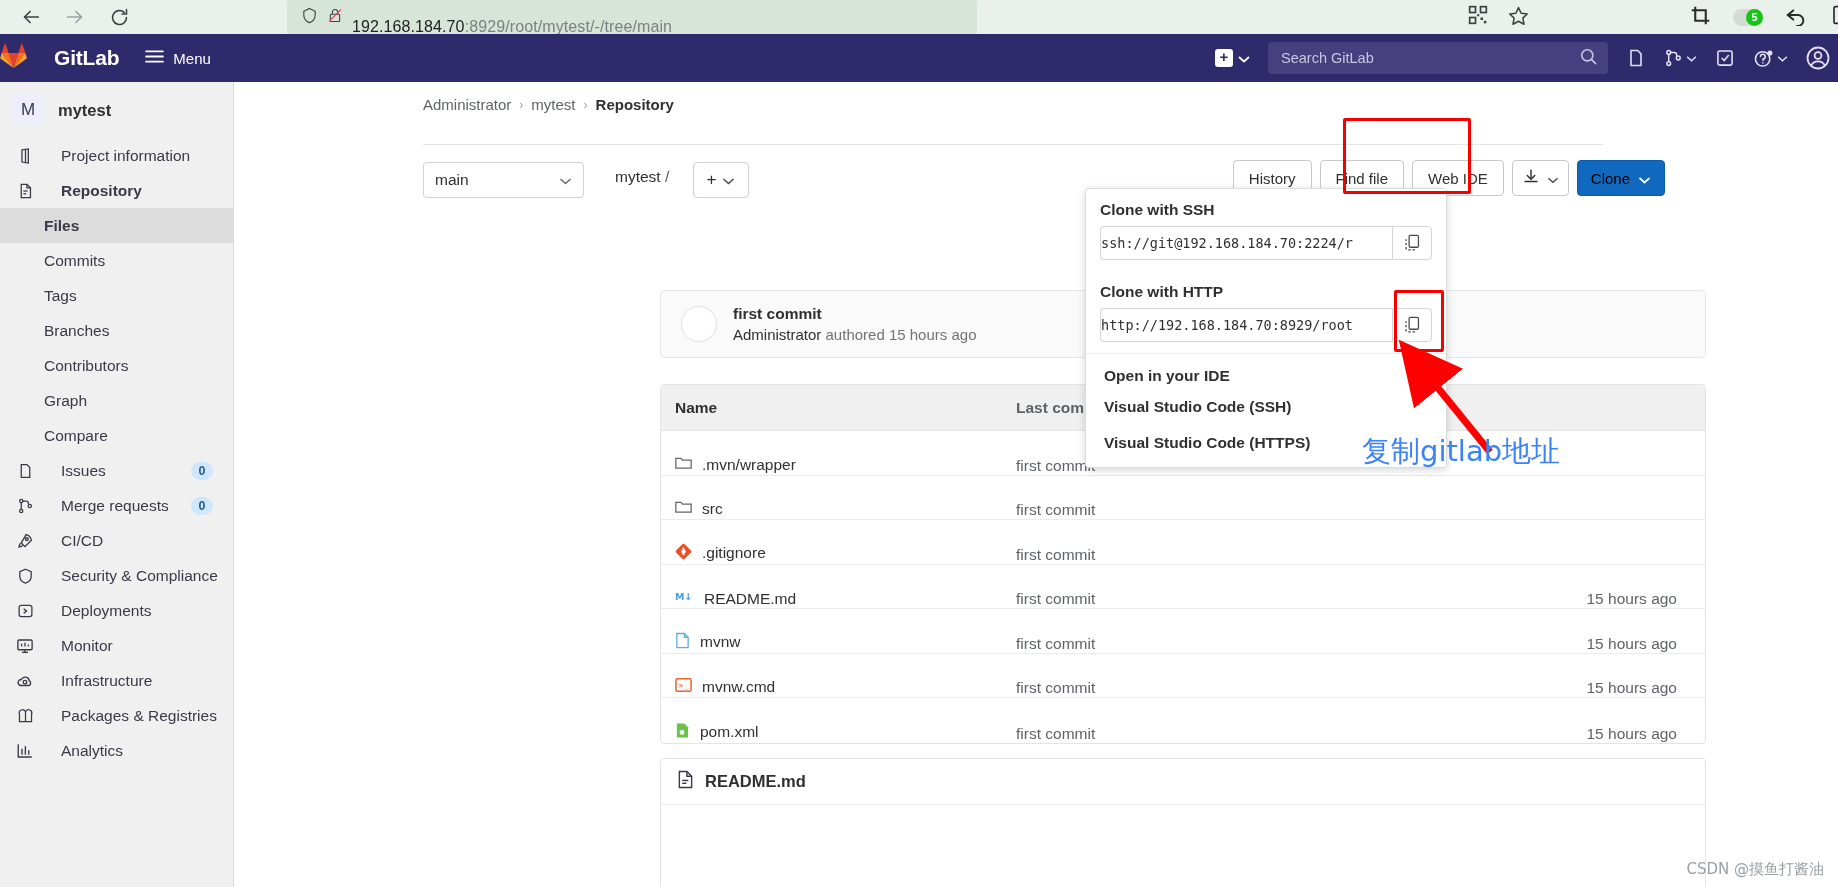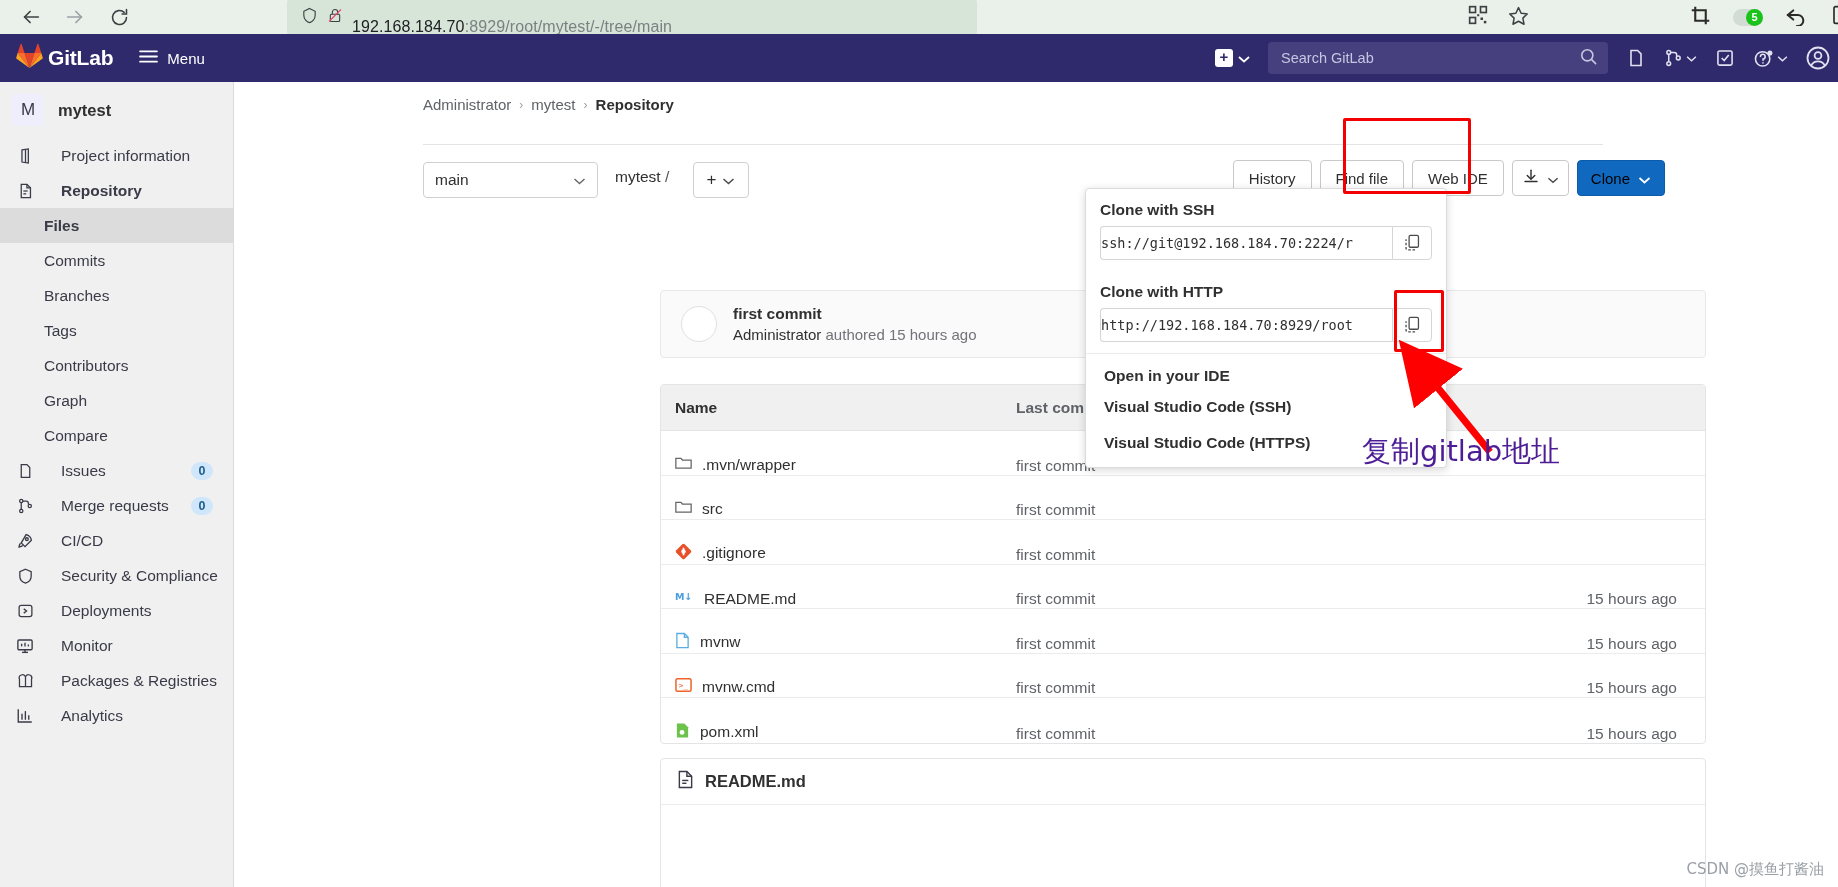--- a/index.html
+++ b/index.html
@@ -46,21 +46,21 @@
     color: #fff; font-size: 11px; font-weight: bold;
     display: flex; align-items: center; justify-content: center;
   }
 
   
   .gl-nav {
     position: absolute; left: 0; top: 34px; width: 1838px; height: 48px;
     background: #2f2a6b;
     display: flex; align-items: center;
   }
-  .gl-logo { display: flex; align-items: center; gap: 5px; padding-left: 16px; }
+  .gl-logo { display: flex; align-items: center; gap: 27px; }
   .gl-logo-text { color: #fff; font-size: 21px; font-weight: 600; letter-spacing: -.2px; }
   .gl-menu {
     display: flex; align-items: center; gap: 9px; margin-left: 26px;
     color: #fff; font-size: 15px;
   }
   .gl-nav-right {
     position: absolute; right: 0; top: 0; height: 48px;
     display: flex; align-items: center; gap: 18px; padding-right: 8px;
   }
   .plus-btn {
@@ -112,21 +112,21 @@
   .breadcrumb {
     display: flex; align-items: center; gap: 8px;
     padding: 14px 0 0 189px; font-size: 15px; color: #5f6267;
   }
   .breadcrumb .sep { color: #9aa0a6; font-size: 12px; }
   .breadcrumb .cur { color: #303030; font-weight: 700; }
   .hr { position:absolute; left:189px; top:62px; width: 1180px; height:1px; background:#e4e4e4; }
 
   .toolbar { position: absolute; left: 189px; top: 80px; width: 1242px; height: 40px; }
   .branch-select {
-    position: absolute; left: 0; top: 0; width: 175px; height: 36px;
+    position: absolute; left: 0; top: 0; width: 161px; height: 36px;
     border: 1px solid #d0d0d0; border-radius: 4px; background: #fff;
     display: flex; align-items: center; justify-content: space-between;
     padding: 0 11px; font-size: 15.5px; color: #303030;
   }
   .path-crumb {
     position: absolute; left: 192px; top: 6px; font-size: 15.5px; color: #303030;
   }
   .path-crumb .slash { color: #555; }
   .plus-drop {
     position: absolute; left: 270px; top: 0; width: 56px; height: 36px;
@@ -215,21 +215,21 @@
   .cp-ide-title { font-size: 15.5px; font-weight: 700; color: #303030; padding: 13px 14px 4px 18px; }
   .cp-ide-item { font-size: 15.5px; color: #303030; padding: 9px 14px 9px 18px; font-weight: bold; }
   .copy-hl {
     position: absolute; left: 1394px; top: 290px; width: 50px; height: 62px;
     border: 3px solid #f50000; border-radius: 2px; z-index: 45; pointer-events: none;
   }
 
   
   .annot-text {
     position: absolute; left: 1362px; top: 432px;
-    font-size: 29px; color: #4c1d95; white-space: nowrap; z-index: 50;
+    font-size: 29px; color: #3b82f6; white-space: nowrap; z-index: 50;
     font-family: "DejaVu Sans", sans-serif;
   }
   .arrow-svg { position: absolute; left: 1330px; top: 340px; z-index: 49; }
 
   .watermark {
     position: absolute; right: 14px; bottom: 8px;
     font-size: 15px; color: #9aa0a6; z-index: 60;
     font-family: "DejaVu Sans", sans-serif;
   }
 </style>
@@ -432,24 +432,24 @@
     <span>Repository</span>
   </div>
 
   <div class="s-sub active">
       <span>Files</span>
     </div>
   <div class="s-sub">
       <span>Commits</span>
     </div>
   <div class="s-sub">
+      <span>Tags</span>
+    </div>
+  <div class="s-sub">
       <span>Branches</span>
-    </div>
-  <div class="s-sub">
-      <span>Tags</span>
     </div>
   <div class="s-sub">
       <span>Contributors</span>
     </div>
   <div class="s-sub">
       <span>Graph</span>
     </div>
   <div class="s-sub">
       <span>Compare</span>
     </div>
@@ -515,20 +515,29 @@
           <line x1="8" y1="20.5" x2="16" y2="20.5"></line>
           <line x1="12" y1="17" x2="12" y2="20.5"></line>
           <line x1="7.5" y1="12.5" x2="7.5" y2="9"></line>
           <line x1="12" y1="12.5" x2="12" y2="7.5"></line>
           <line x1="16.5" y1="12.5" x2="16.5" y2="10"></line>
         </svg>
     </span>
     <span>Monitor</span>
   </div>
 
+  <div class="s-item">
+    <span class="s-ico">
+      <svg width="18" height="18" viewBox="0 0 24 24" fill="none" stroke="#3a3a48" stroke-width="1.8">
+          <path d="M6.5 18a4 4 0 0 1 .6-8 5.6 5.6 0 0 1 10.6 1.6A3.6 3.6 0 0 1 17.5 18z"></path>
+          <circle cx="12" cy="13.5" r="2.4"></circle>
+        </svg>
+    </span>
+    <span>Infrastructure</span>
+  </div>
 
   <div class="s-item">
     <span class="s-ico">
       <svg width="17" height="18" viewBox="0 0 24 24" fill="none" stroke="#3a3a48" stroke-width="1.8">
           <path d="M3.5 9.5 A4.5 4.5 0 0 1 12 6 a4.5 4.5 0 0 1 8.5 3.5 V20h-17z"></path>
           <line x1="12" y1="6" x2="12" y2="20"></line>
         </svg>
     </span>
     <span>Packages &amp; Registries</span>
   </div>

